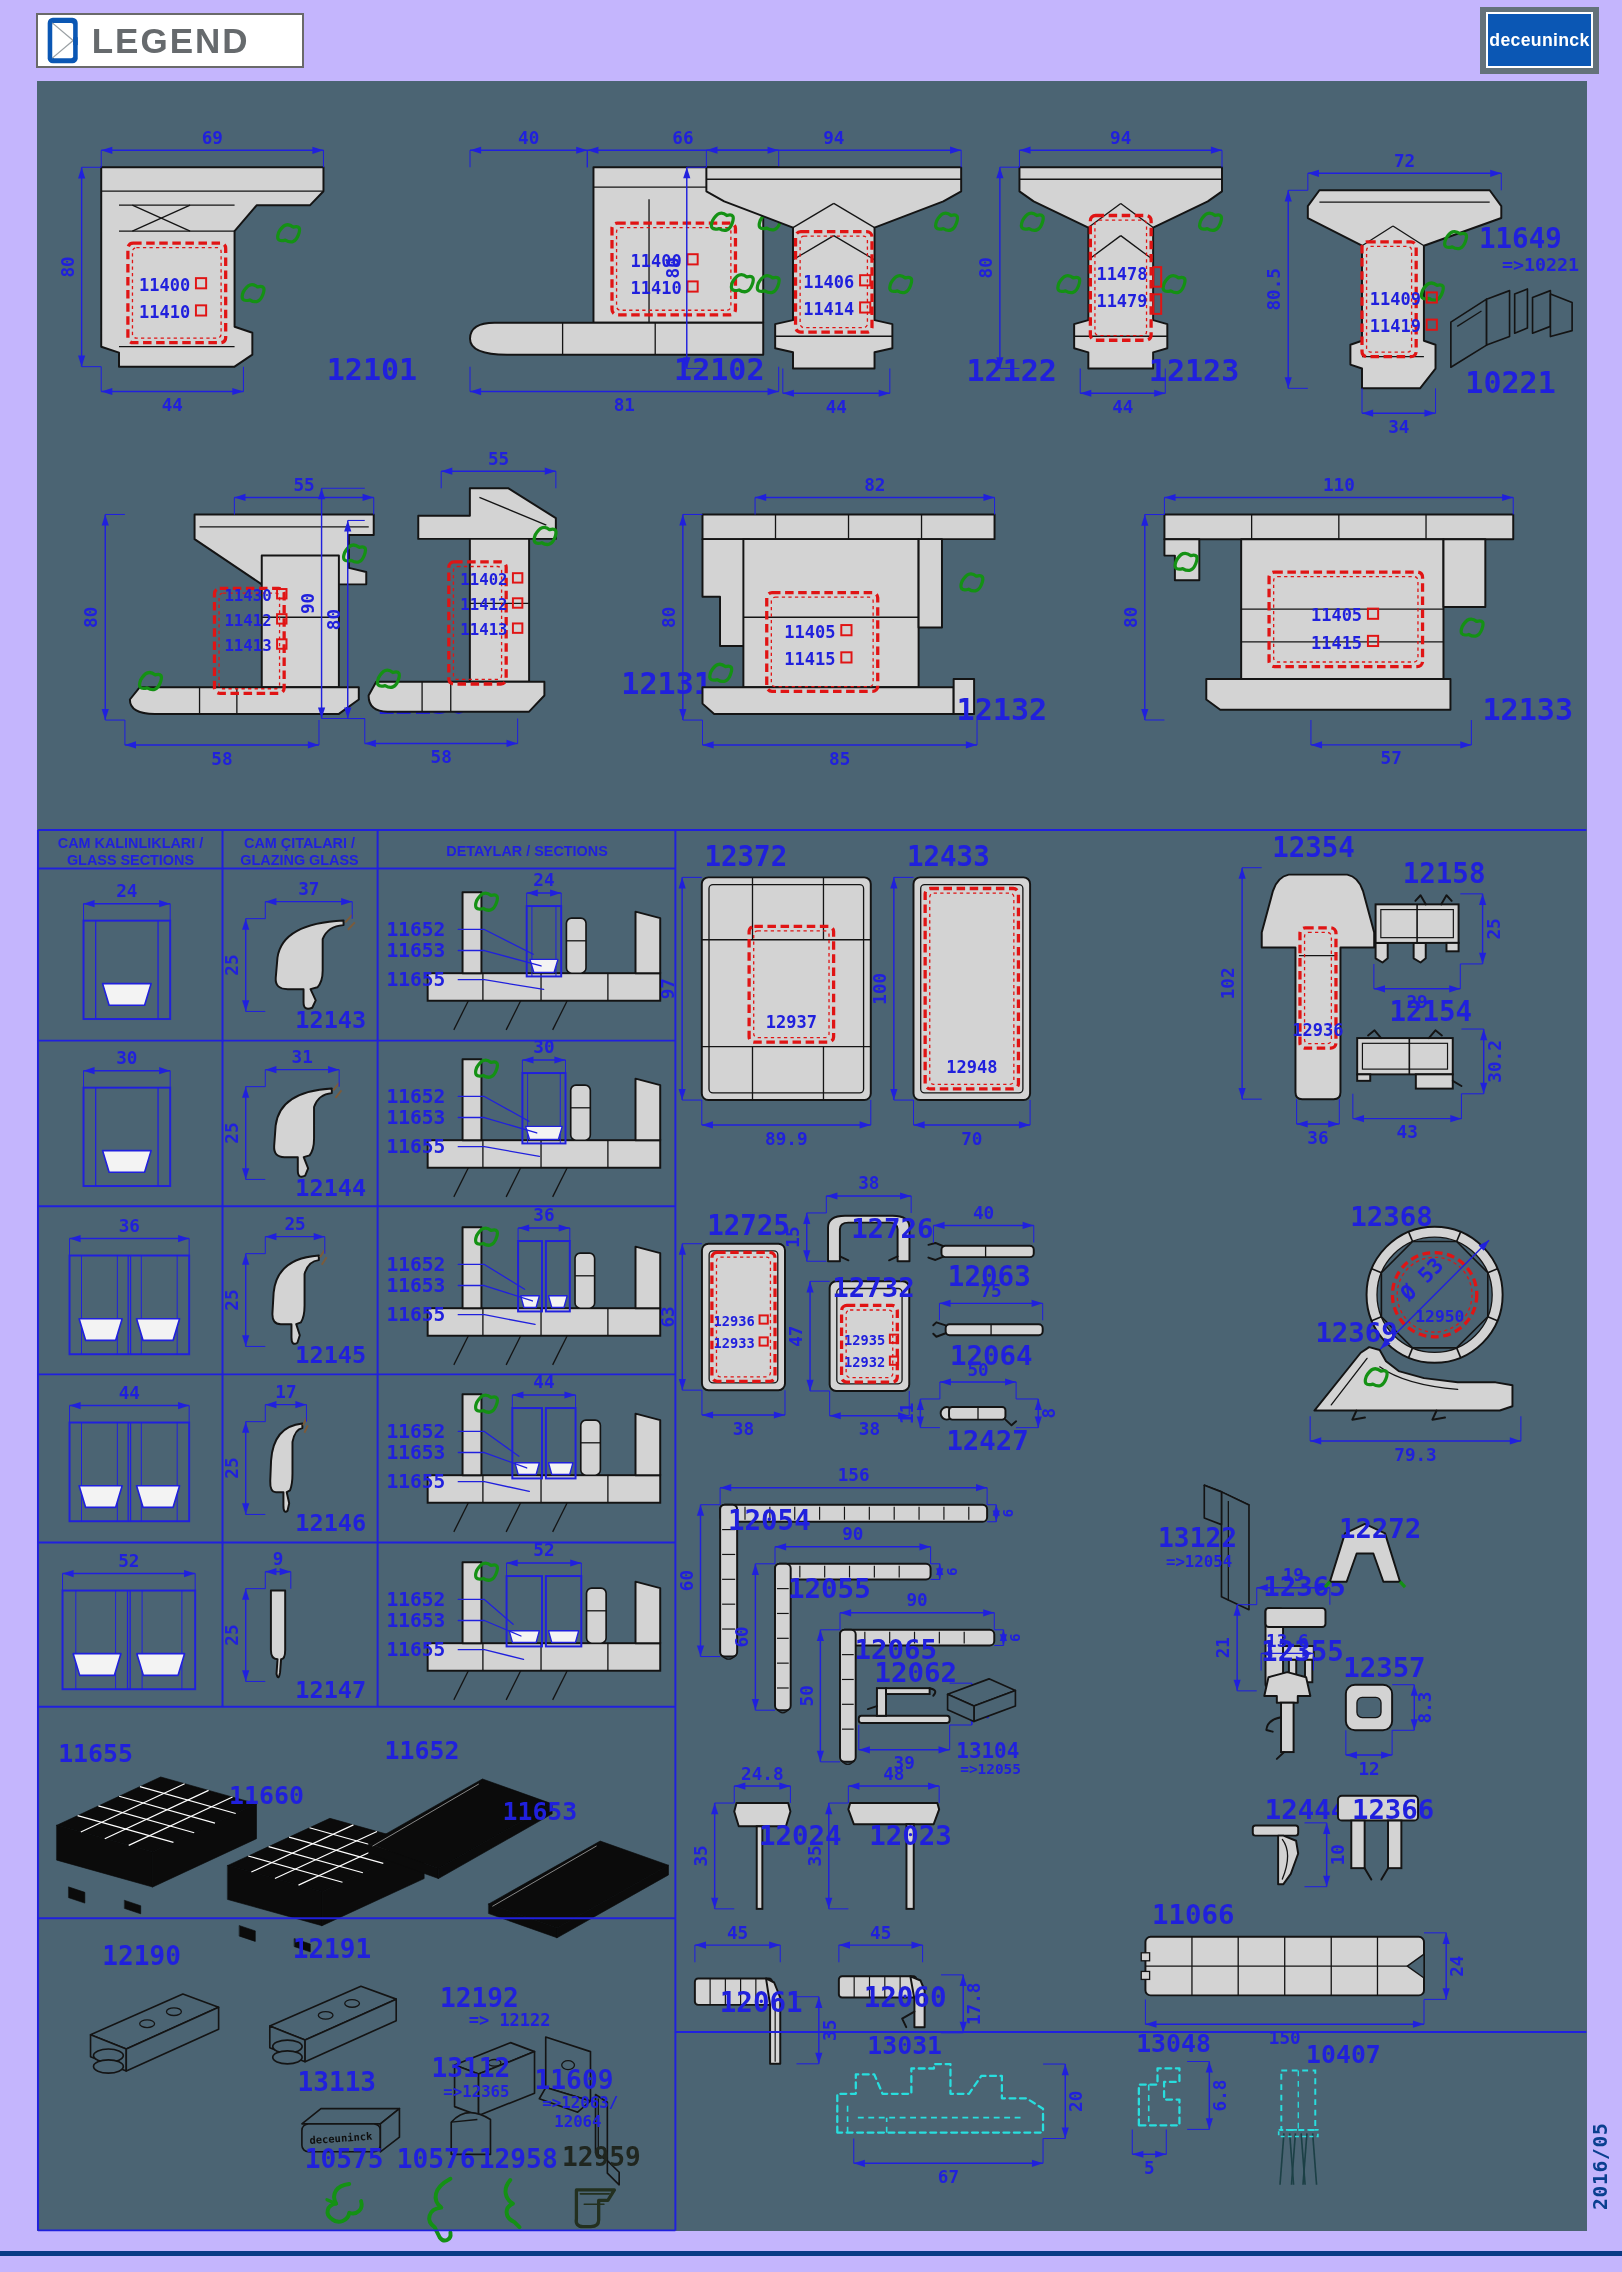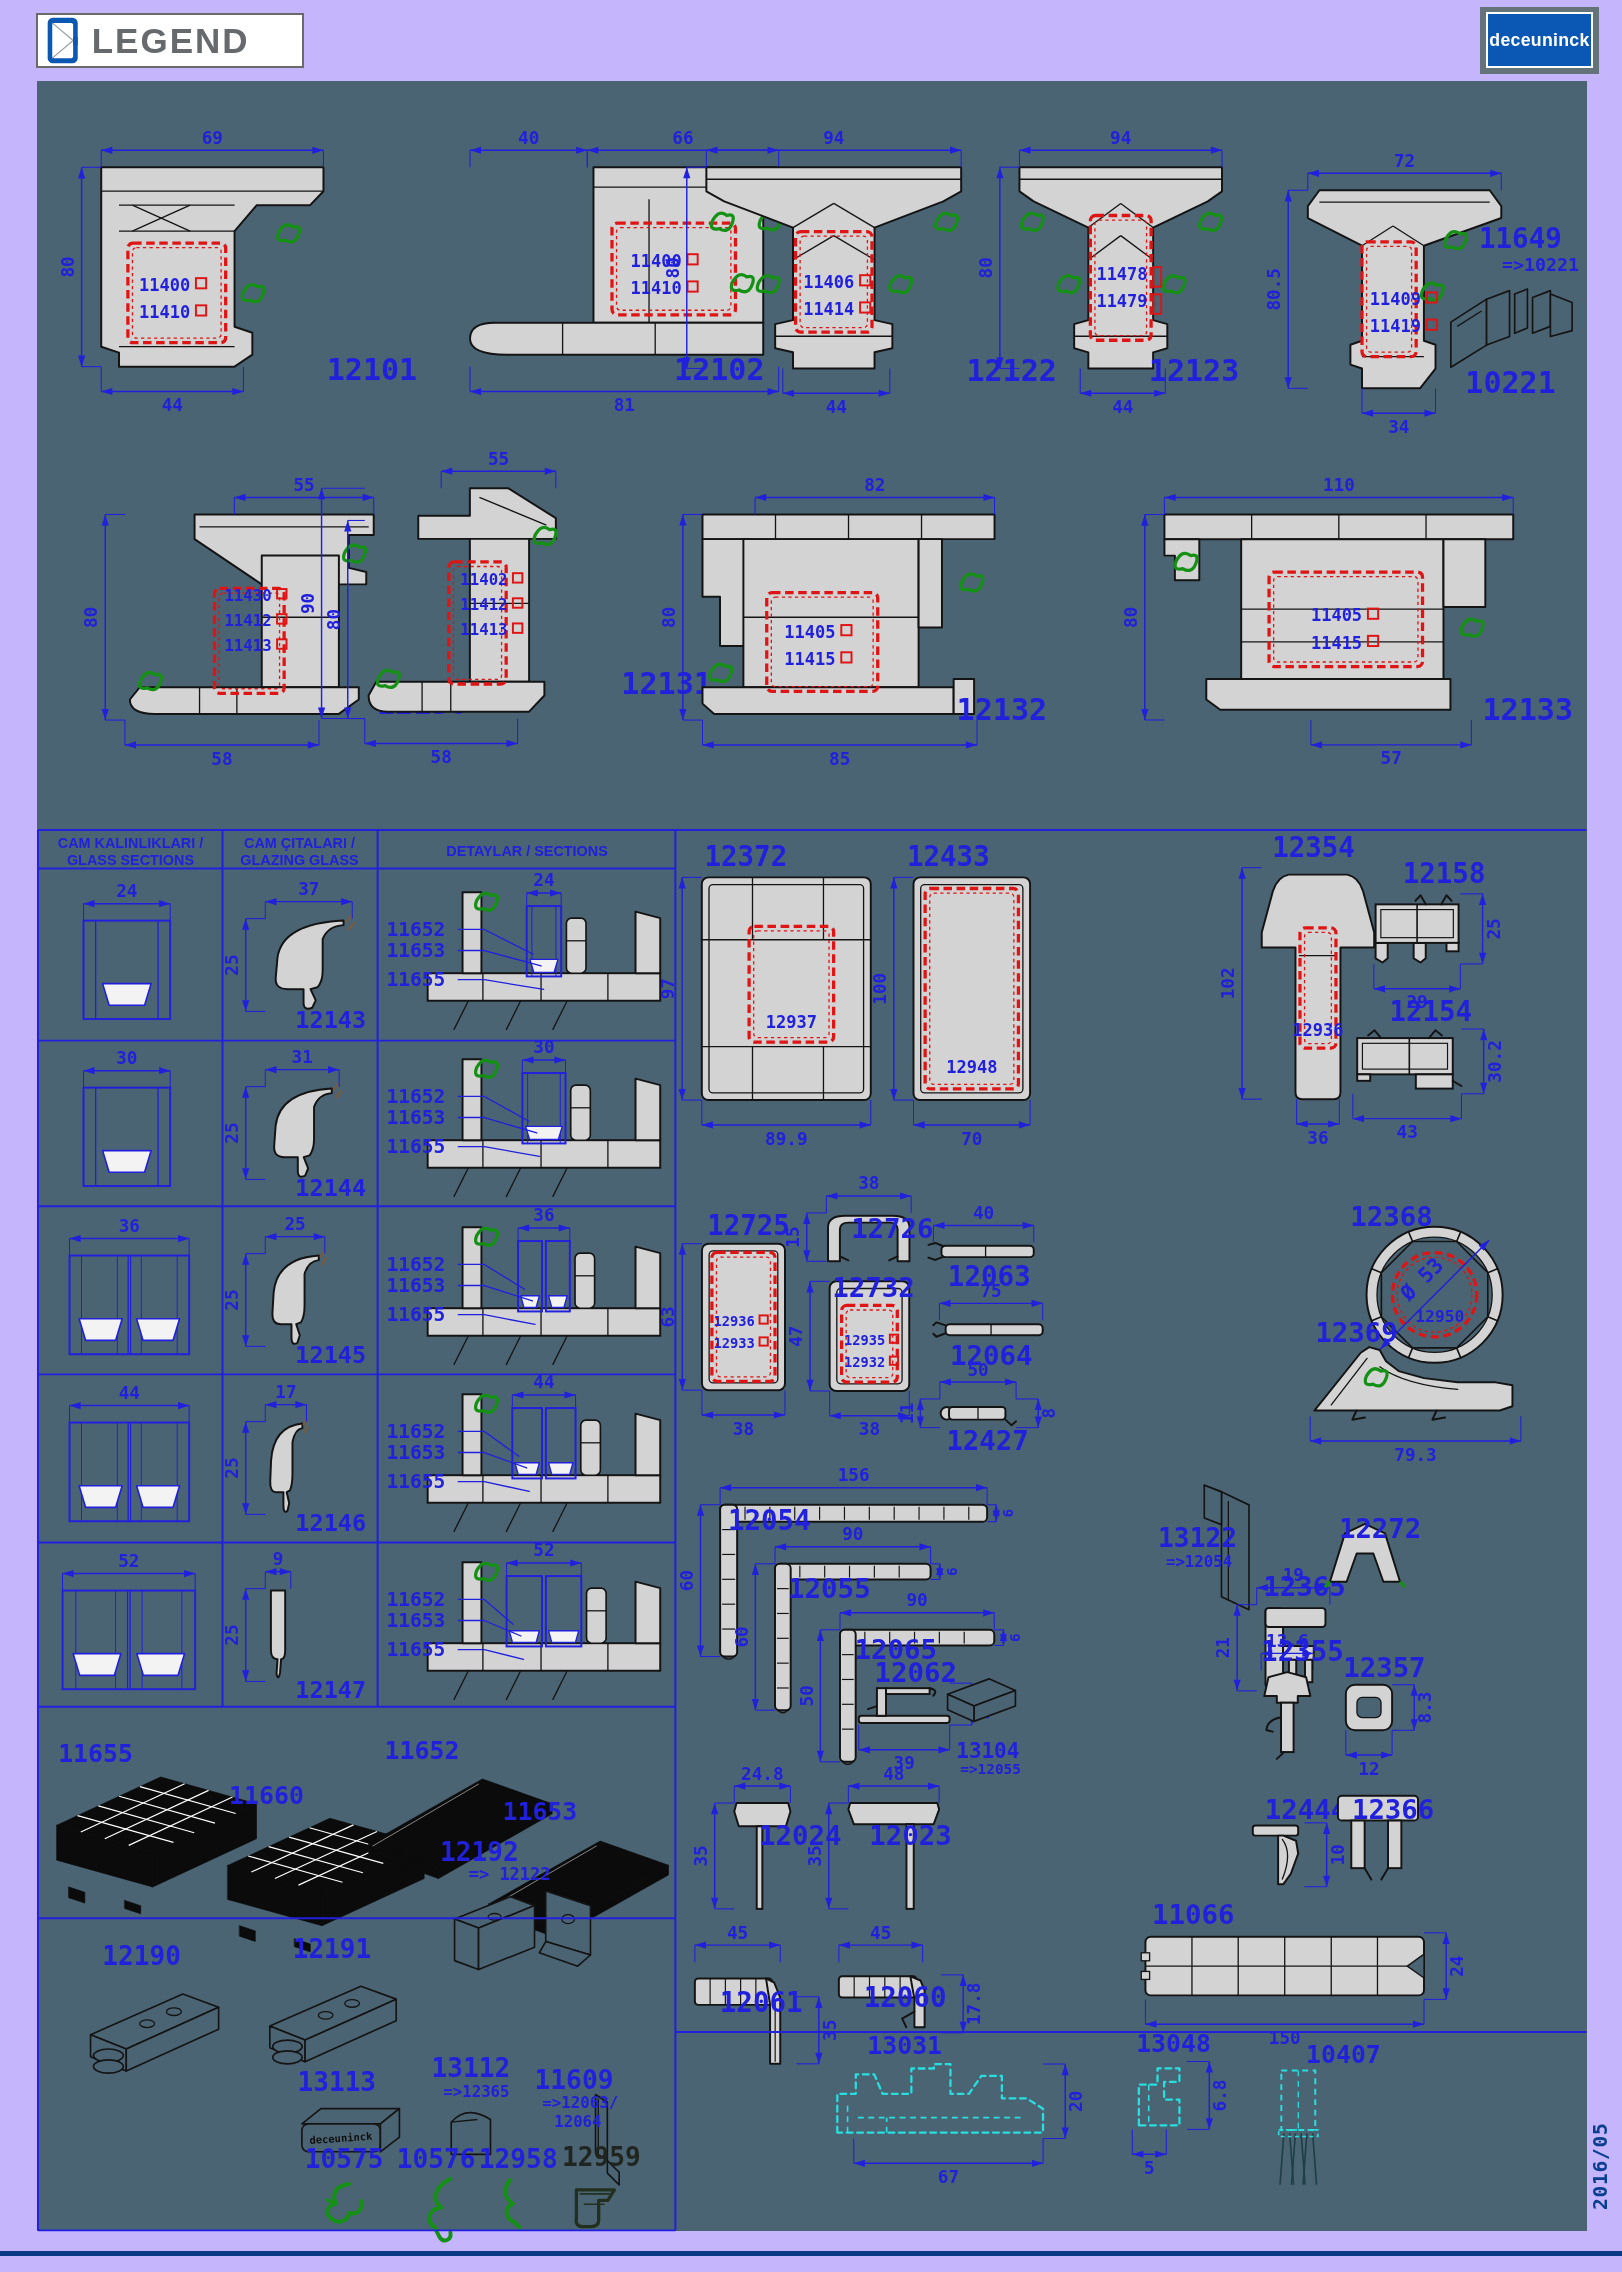--- a/index.html
+++ b/index.html
@@ -846,21 +846,21 @@
         <path d="M15,140.75 L154.5,79.7 L208.5,99.5 L69,162.2 Z" fill="#4b6473" stroke="#141414" stroke-width="2.5" stroke-linejoin="round" stroke-linecap="round"></path>
         <path d="M15,140.75 L69,162.2 L69,195.2 L15,173.75 Z" fill="#4b6473" stroke="#141414" stroke-width="2.5" stroke-linejoin="round" stroke-linecap="round"></path>
         <path d="M69,162.2 L208.5,99.5 L208.5,132.5 L69,195.2 Z" fill="#4b6473" stroke="#141414" stroke-width="2.5" stroke-linejoin="round" stroke-linecap="round"></path>
         <ellipse cx="100.5" cy="124.25" rx="11.25" ry="5.775" fill="#4b6473" stroke="#141414" stroke-width="2"></ellipse>
         <ellipse cx="141" cy="106.1" rx="11.25" ry="5.775" fill="#4b6473" stroke="#141414" stroke-width="2"></ellipse>
         <ellipse cx="42" cy="172.1" rx="22.5" ry="9.9" fill="#4b6473" stroke="#141414" stroke-width="2.5"></ellipse>
         <ellipse cx="42" cy="188.6" rx="22.5" ry="9.9" fill="#4b6473" stroke="#141414" stroke-width="2.5"></ellipse>
         <text x="50" y="36" fill="#2020dd" font-size="40" text-anchor="start">12191</text>
       </svg>
     </div>
-    <div class="item" style="left: 427px; top: 1838px; width: 186px; height: 164px; text-align: center;">
+    <div class="item" style="left: 427px; top: 1984px; width: 186px; height: 164px; text-align: center;">
       <svg width="186" height="164" viewBox="0 0 285 250">
         <path d="M42.25,123.6 L128,89.2 L164.75,102.96 L79,137.36 Z" fill="#4b6473" stroke="#141414" stroke-width="2.5" stroke-linejoin="round" stroke-linecap="round"></path>
         <path d="M42.25,123.6 L79,137.36 L79,201 L42.25,187.24 Z" fill="#4b6473" stroke="#141414" stroke-width="2.5" stroke-linejoin="round" stroke-linecap="round"></path>
         <path d="M79,137.36 L164.75,102.96 L164.75,166.60000000000002 L79,201 Z" fill="#4b6473" stroke="#141414" stroke-width="2.5" stroke-linejoin="round" stroke-linecap="round"></path>
         <path d="M181.9,80.6 L250.5,102.96 L250.5,178.64 L181.9,158 Z" fill="#4b6473" stroke="#141414" stroke-width="2.5" stroke-linejoin="round" stroke-linecap="round"></path>
         <path d="M181.9,158 L250.5,178.64 L230.89999999999998,195.83999999999997 L172.1,175.2 Z" fill="#4b6473" stroke="#141414" stroke-width="2.5" stroke-linejoin="round" stroke-linecap="round"></path>
         <ellipse cx="103.5" cy="120.16" rx="9.8" ry="5.16" fill="#4b6473" stroke="#141414" stroke-width="2"></ellipse>
         <ellipse cx="216.2" cy="123.6" rx="9.8" ry="6.88" fill="#4b6473" stroke="#141414" stroke-width="2"></ellipse>
         <text x="20" y="34" fill="#2020dd" font-size="40" text-anchor="start">12192</text>
         <text x="64" y="64" fill="#2020dd" font-size="26" text-anchor="start">=&gt; 12122</text>

